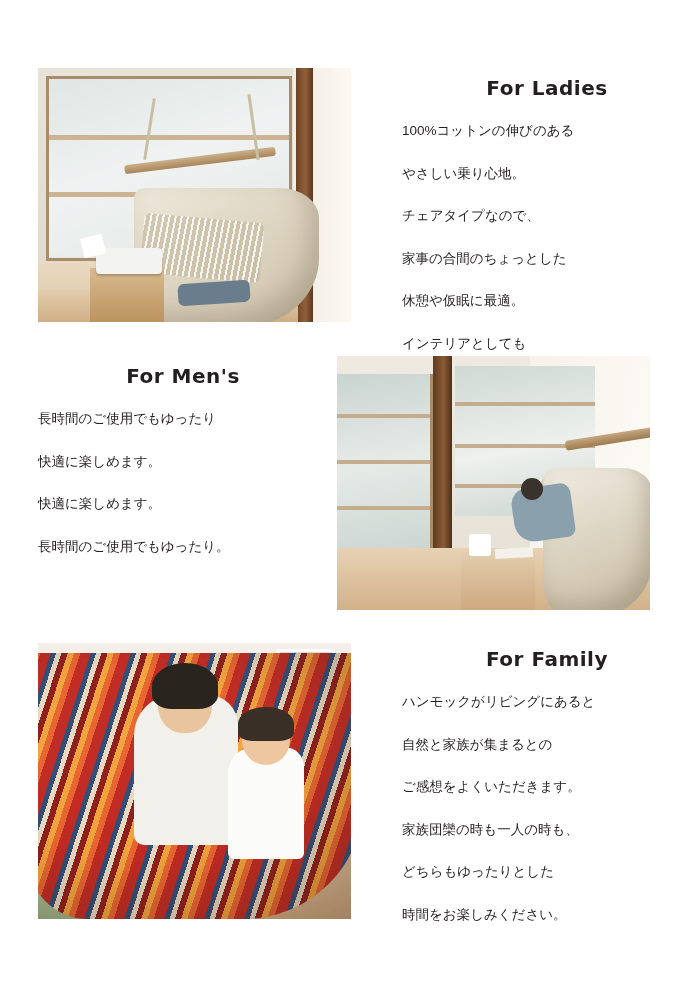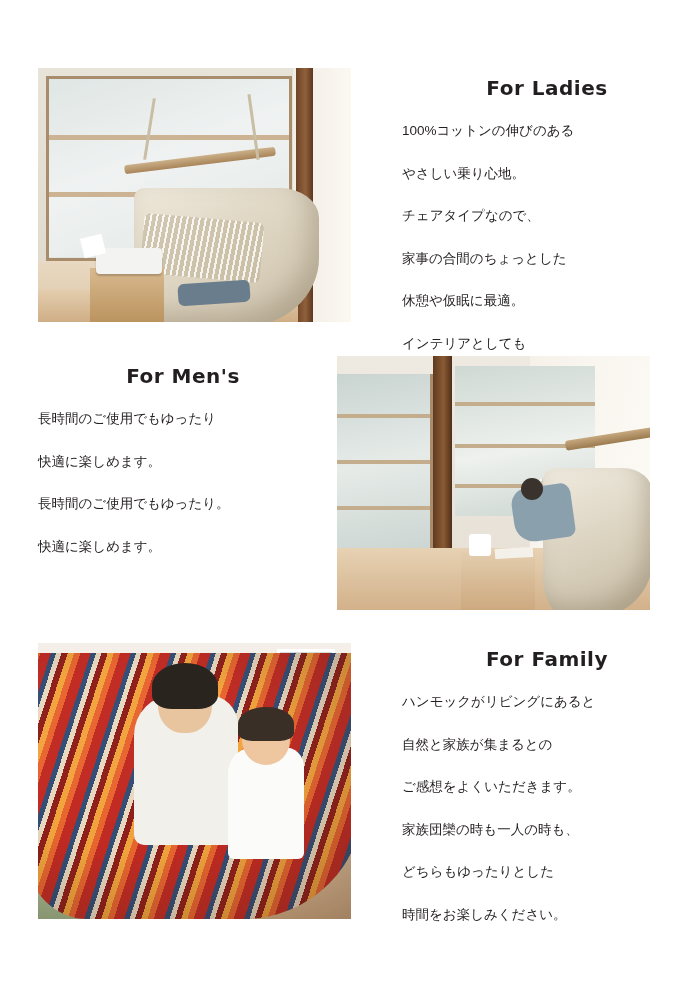--- a/index.html
+++ b/index.html
@@ -318,22 +318,22 @@
       <p class="body-line">インテリアとしても</p>
       <p class="body-line">お部屋のアクセントにおすすめです。</p>
     </div>
   </div>
 
   <div class="section" id="sec-men">
     <div class="copy">
       <h2 class="heading">For Men's</h2>
       <p class="body-line">長時間のご使用でもゆったり</p>
       <p class="body-line">快適に楽しめます。</p>
+      <p class="body-line">快適に楽しめます。</p>
       <p class="body-line">長時間のご使用でもゆったり。</p>
-      <p class="body-line">快適に楽しめます。</p>
     </div>
     <div class="photo ph2">
       <div class="wallR"></div>
       <div class="window2">
         <div class="slat" style="top:40px;"></div>
         <div class="slat" style="top:86px;"></div>
         <div class="slat" style="top:132px;"></div>
       </div>
       <div class="window3">
         <div class="slat" style="top:36px;"></div>

